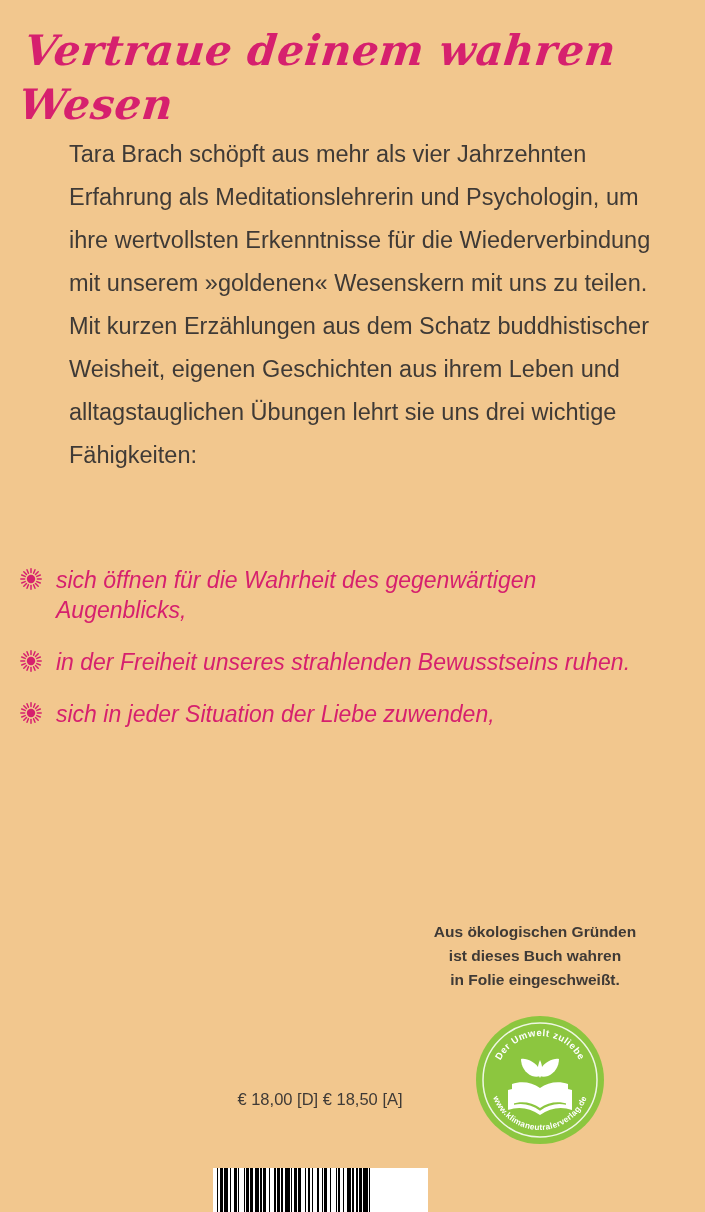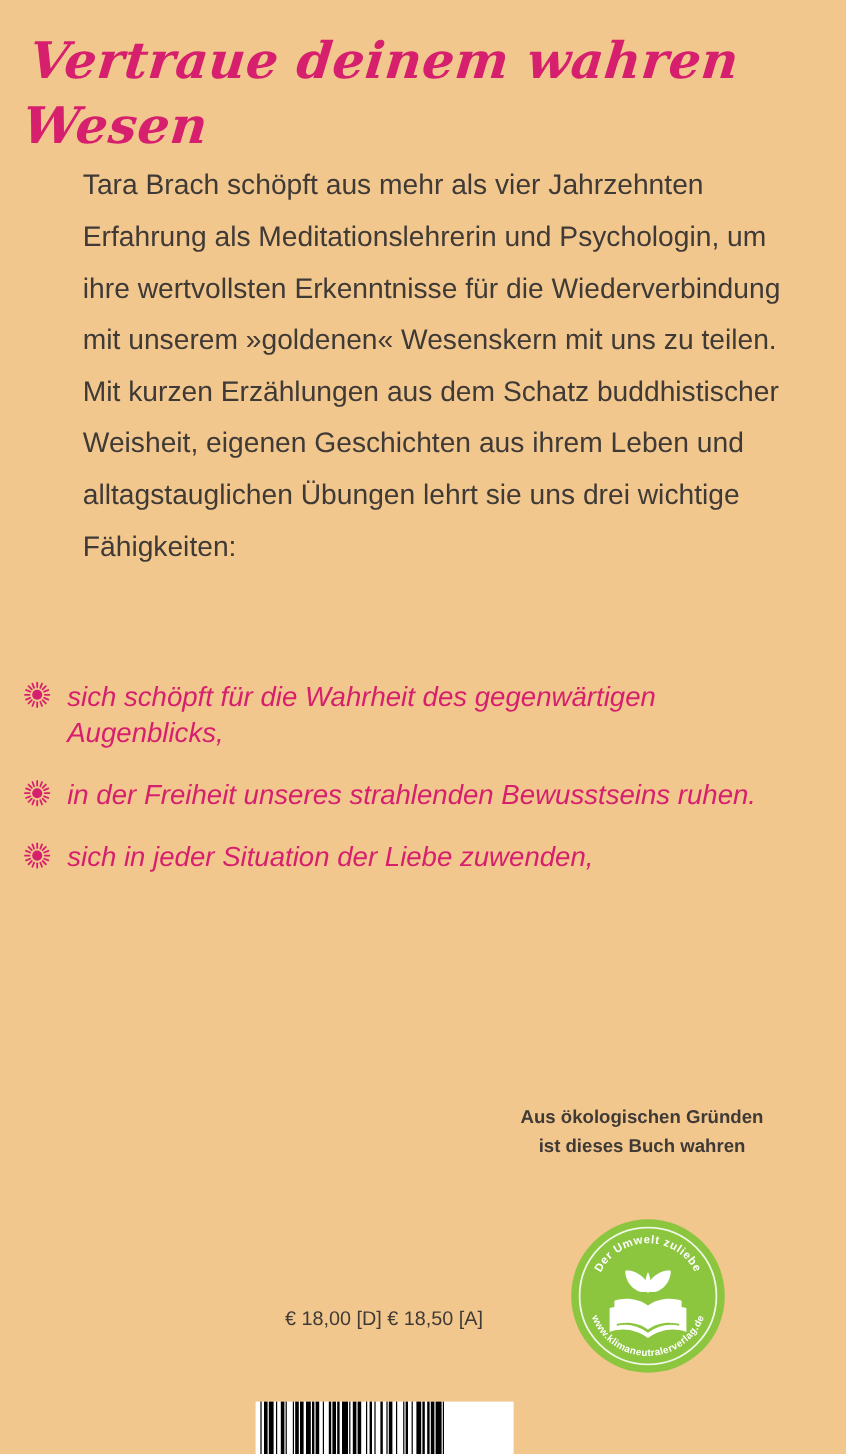--- a/index.html
+++ b/index.html
@@ -167,21 +167,21 @@
               <line x1="1.7" y1="15" x2="5.2" y2="13.6"></line>
               <line x1="16.8" y1="8.4" x2="20.3" y2="7"></line>
               <line x1="1.7" y1="7" x2="5.2" y2="8.4"></line>
               <line x1="16.8" y1="13.6" x2="20.3" y2="15"></line>
               <line x1="7" y1="20.3" x2="8.4" y2="16.8"></line>
               <line x1="13.6" y1="5.2" x2="15" y2="1.7"></line>
             </g>
           </g>
         </svg>
       </span>
-      <span>sich schöpft für die Wahrheit des gegenwärtigen Augenblicks,</span>
+      <span>sich öffnen für die Wahrheit des gegenwärtigen Augenblicks,</span>
     </li>
     <li>
       <span class="bullet-icon">
         <svg width="22" height="22" viewBox="0 0 22 22" aria-hidden="true">
           <g fill="#d6206e">
             <circle cx="11" cy="11" r="4.2"></circle>
             <g stroke="#d6206e" stroke-width="1.5" stroke-linecap="round">
               <line x1="11" y1="0.8" x2="11" y2="4.6"></line>
               <line x1="11" y1="17.4" x2="11" y2="21.2"></line>
               <line x1="0.8" y1="11" x2="4.6" y2="11"></line>
@@ -230,20 +230,21 @@
           </g>
         </svg>
       </span>
       <span>sich in jeder Situation der Liebe zuwenden,</span>
     </li>
   </ul>
 
   <div class="eco-note">
     <div>Aus ökologischen Gründen</div>
     <div>ist dieses Buch wahren</div>
+    <div>in Folie eingeschweißt.</div>
   </div>
 
   <div class="eco-seal">
     <svg width="132" height="132" viewBox="0 0 132 132">
       <defs>
         <path id="arcTop" d="M 22,66 A 44,44 0 0 1 110,66"></path>
         <path id="arcBottom" d="M 16,66 A 50,50 0 0 0 116,66"></path>
       </defs>
       <circle cx="66" cy="66" r="64" fill="#8cc63f"></circle>
       <circle cx="66" cy="66" r="57" fill="none" stroke="#ffffff" stroke-width="1.5" opacity="0.85"></circle>

